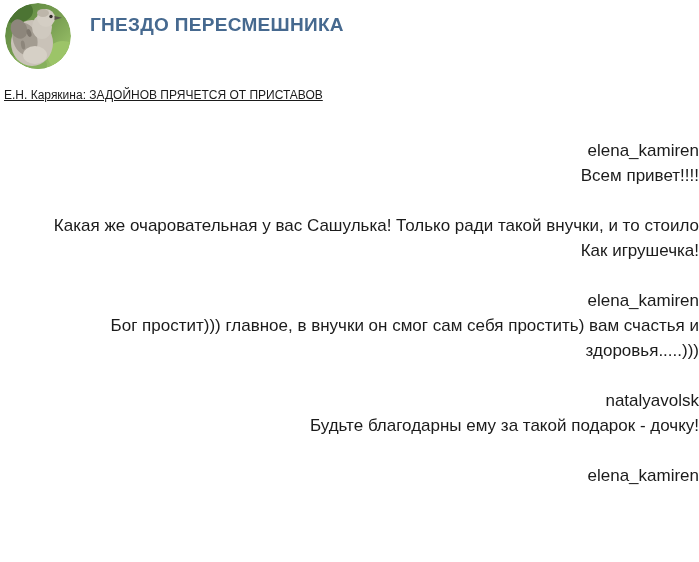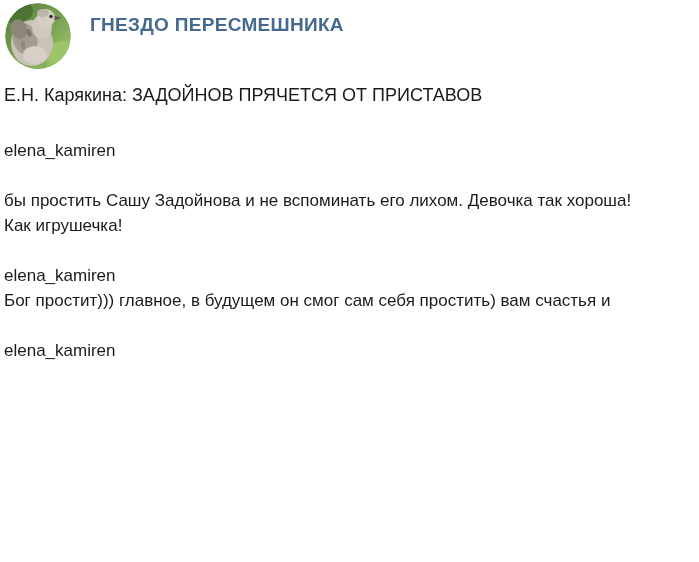--- a/index.html
+++ b/index.html
@@ -36,28 +36,30 @@
   .community-name {
     margin: 11px 0 0 19px;
     font-size: 19px;
     font-weight: bold;
     letter-spacing: 0.3px;
     color: var(--title-blue, #46698f);
     cursor: pointer;
   }
   .headline {
     margin: 15px 0 0 4px;
-    font-size: 18px;
+    font-size: 12px;
     line-height: 22px;
     color: var(--text-color, #1b1b1b);
+    text-decoration: underline;
   }
   .comments {
     margin: 32px 0 0 4px;
     font-size: 17px;
     line-height: 25px;
+    text-align: right;
   }
   .comment { margin: 0 0 25px 0; }
   .comment-username { cursor: pointer; }
   .comment-line { white-space: nowrap; }
 </style>
 </head>
 <body>
 
 <div class="page">
 
@@ -101,33 +103,37 @@
     </div>
     <div class="community-name">ГНЕЗДО ПЕРЕСМЕШНИКА</div>
   </div>
 
   <div class="headline">Е.Н. Карякина: ЗАДОЙНОВ ПРЯЧЕТСЯ ОТ ПРИСТАВОВ</div>
 
   <div class="comments">
 
     <div class="comment">
       <div class="comment-username">elena_kamiren</div>
+      <div class="comment-line">Всем привет!!!!</div>
     </div>
 
     <div class="comment">
-      <div class="comment-line">бы простить Сашу Задойнова и не вспоминать его лихом. Девочка так хороша!</div>
+      <div class="comment-line">Какая же очаровательная у вас Сашулька! Только ради такой внучки, и то стоило</div>
       <div class="comment-line">Как игрушечка!</div>
     </div>
 
     <div class="comment">
       <div class="comment-username">elena_kamiren</div>
-      <div class="comment-line">Бог простит))) главное, в будущем он смог сам себя простить) вам счастья и</div>
+      <div class="comment-line">Бог простит))) главное, в внучки он смог сам себя простить) вам счастья и</div>
+      <div class="comment-line">здоровья.....)))</div>
     </div>
 
     <div class="comment">
+      <div class="comment-username">natalyavolsk</div>
+      <div class="comment-line">Будьте благодарны ему за такой подарок - дочку!</div>
     </div>
 
     <div class="comment">
       <div class="comment-username">elena_kamiren</div>
     </div>
 
   </div>
 </div>
 
 </body></html>

